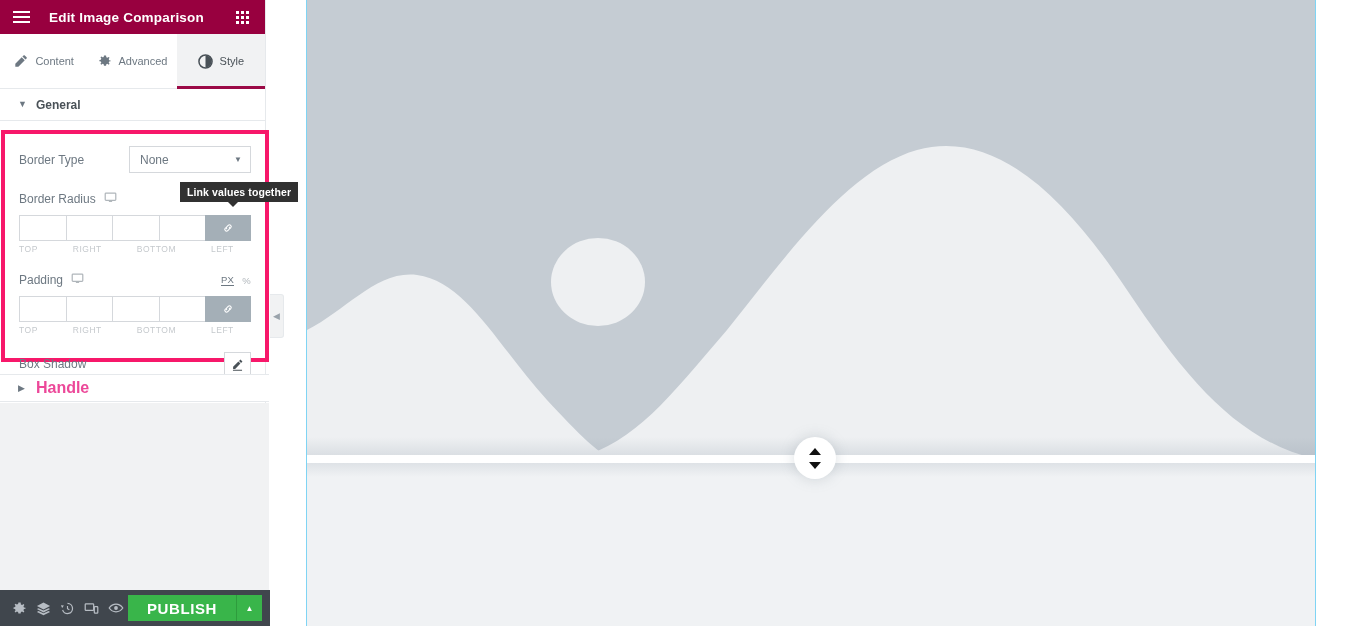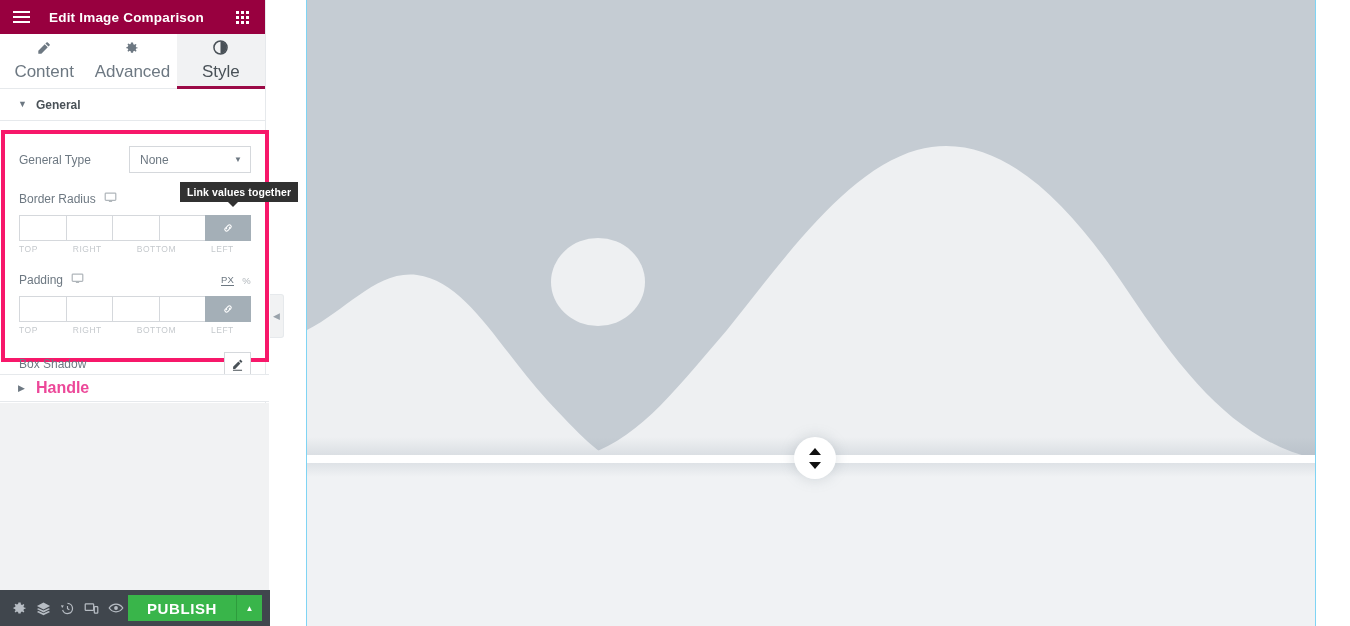--- a/index.html
+++ b/index.html
@@ -50,24 +50,24 @@
   }
   .grid-icon .g span { display:block; width:3px; height:3px; background:#fff; }
 
   
   .panel-tabs {
     display: flex; height: 55px;
     background: #ffffff;
     border-bottom: 1px solid #e6e9ec;
   }
   .tab {
-    flex: 1; display: flex; flex-direction: column;
+    flex: 1; display: flex; 
     align-items: center; justify-content: center;
     gap: 7px; cursor: pointer; position: relative;
-    color: #6d7882; font-size: 17px;
+    color: #6d7882; font-size: 11px;
   }
   .tab .ticon { height: 15px; display:flex; align-items:center; }
   .tab.active { background: #f1f2f3; color: #495157; }
   .tab.active::after {
     content: ""; position: absolute; left: 0; right: 0; bottom: -1px;
     height: 3px; background: #9b0a46;
   }
 
   
   .section-head {
@@ -329,21 +329,21 @@
     </div>
 
     <div class="section-head">
       <span class="caret">▼</span>
       <span class="stitle">General</span>
     </div>
 
     <div class="highlight-box">
 
       <div class="ctrl border-type-row row-flex">
-        <span class="lbl">General Type</span>
+        <span class="lbl">Border Type</span>
         <div class="select">
           <span>None</span>
           <span class="arr">▼</span>
         </div>
       </div>
 
       <div class="ctrl">
         <div class="sub-label-row">
           <span class="lbl">Border Radius</span>
           <span>

